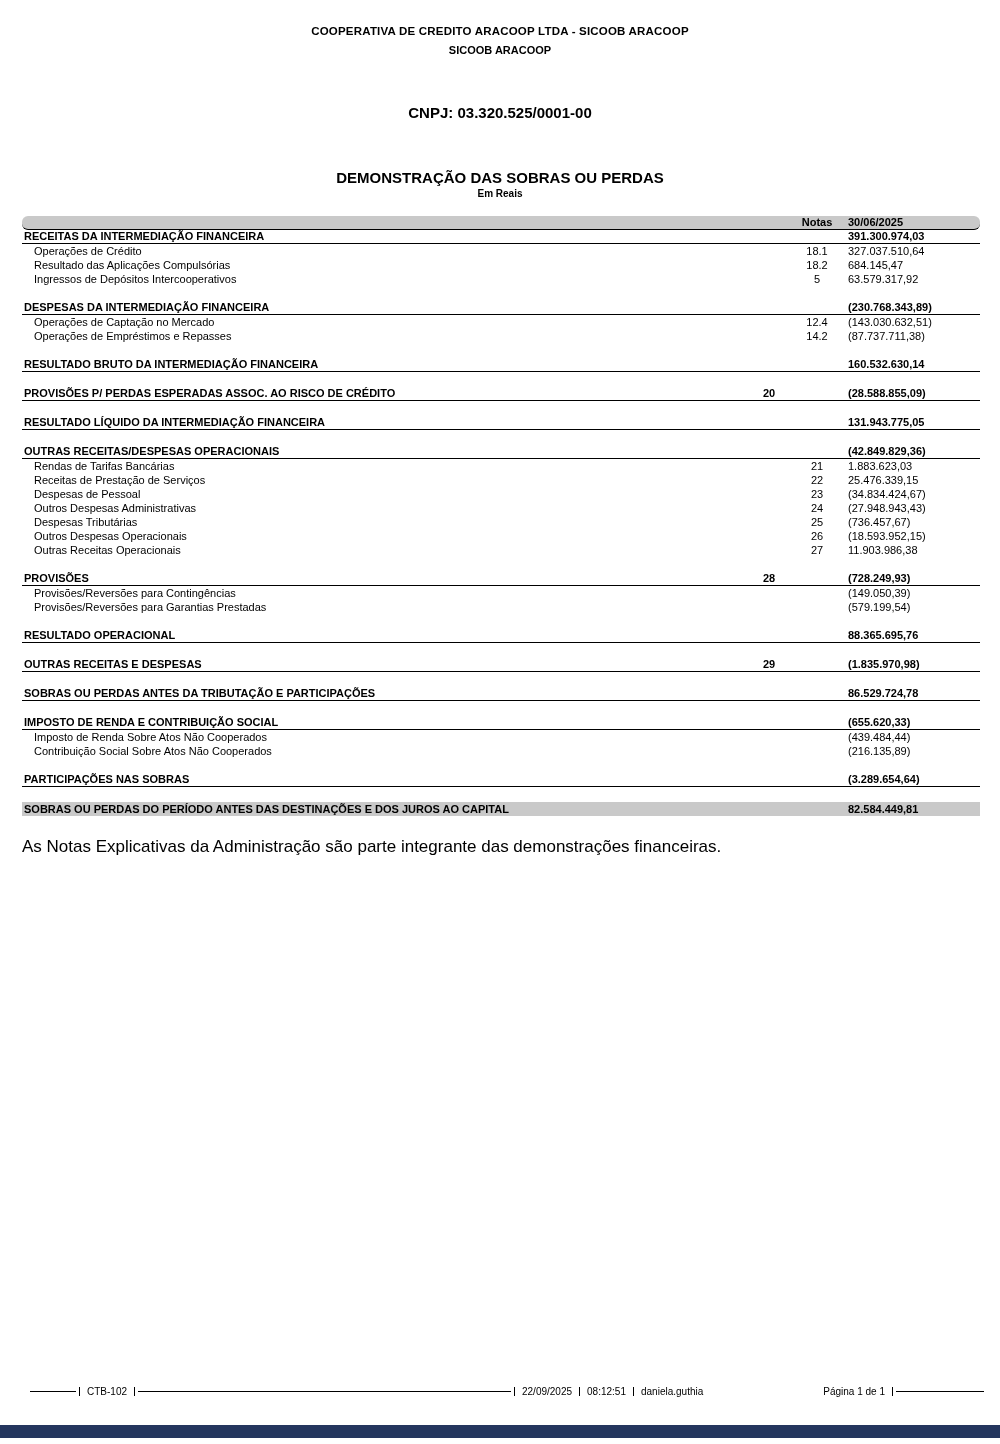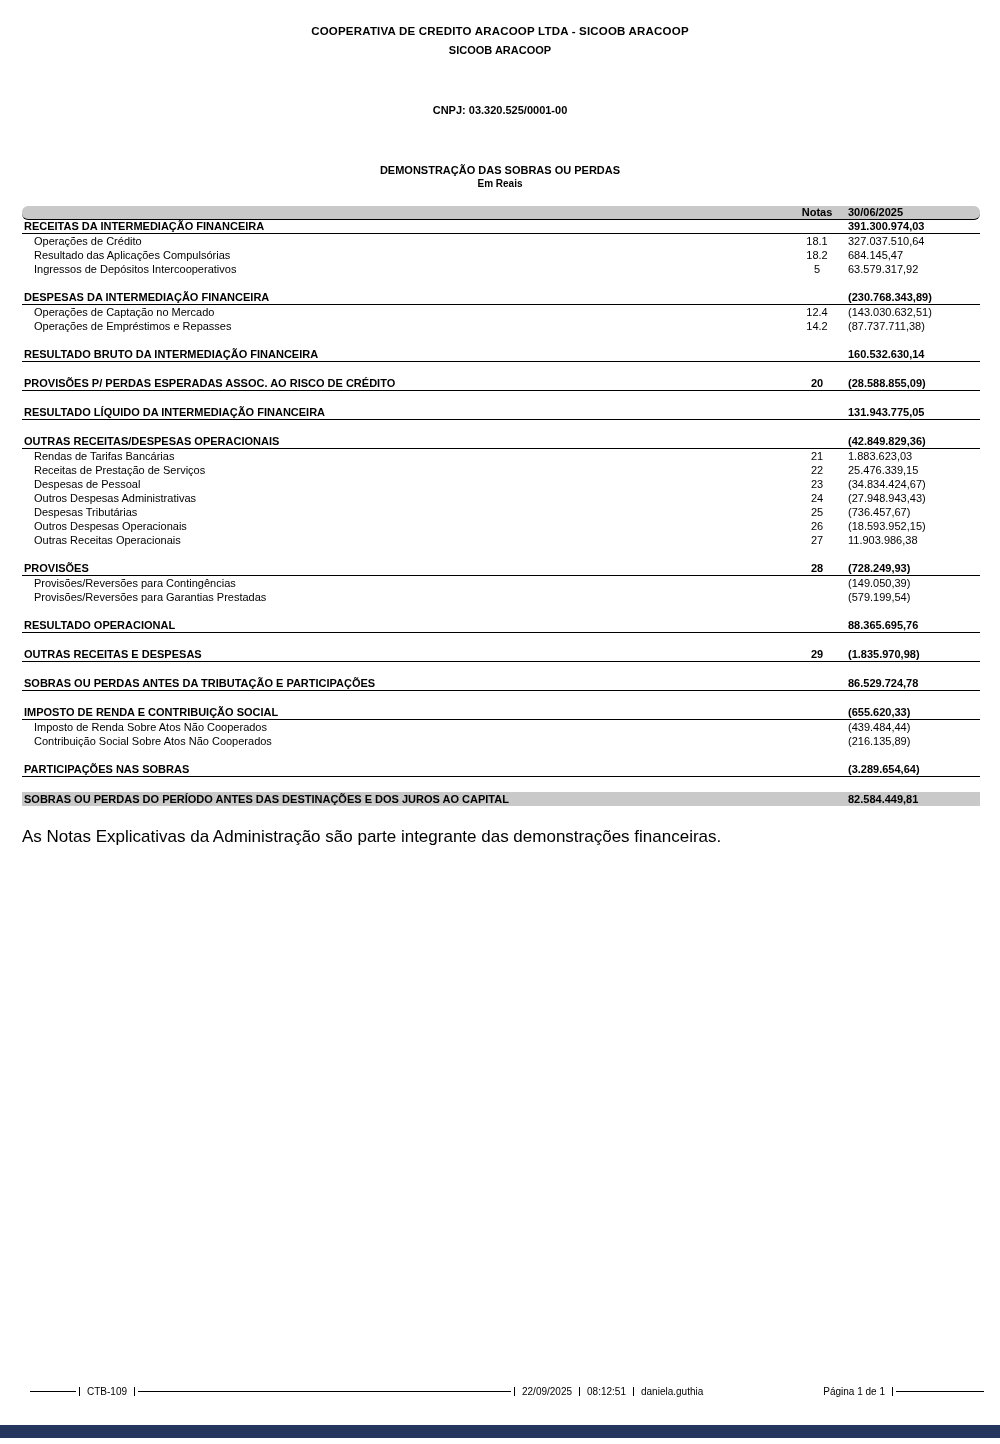--- a/index.html
+++ b/index.html
@@ -7,33 +7,33 @@
   body {
     width:1000px; height:1444px;
     font-family:"Liberation Sans","DejaVu Sans",sans-serif;
     color:#000;
   }
   .page { position:relative; width:1000px; height:1444px; overflow:hidden; background:#fff; }
 
   .doc-header { text-align:center; padding-top:25px; }
   .doc-header .h1 { font-size:11.5px; font-weight:bold; margin-bottom:7px; letter-spacing:.2px; }
   .doc-header .h2 { font-size:11px;   font-weight:bold; margin-bottom:2px; }
-  .doc-header .h3 { font-size:11px; font-weight:bold; margin-bottom:2px;margin-top:48px; }
+  .doc-header .h3 { font-size:15px; font-weight:bold; margin-bottom:2px;margin-top:48px; }
   .doc-header .h4 { font-size:10px;   font-weight:bold; }
 
   .report-table { margin:17px 20px 0 22px; }
   .row { display:flex; align-items:center; min-height:14px; font-size:11px; line-height:13px; }
   .row.spacer { height:15px; min-height:15px; }
   .c-label { flex:1; padding-left:2px; white-space:nowrap; overflow:hidden; }
   .item .c-label { padding-left:12px; }
   .c-notas { width:62px; text-align:center; white-space:nowrap; }
   .c-value { width:132px; text-align:left; padding-right:2px; white-space:nowrap; }
 
   .head    { background:var(--band,#c9c9c9); font-weight:bold; border-bottom:1px solid #000; min-height:13px;border-radius:6px; }
-  .section { font-weight:bold; border-bottom:1px solid #000; }
+  .section { font-weight:bold; border-bottom:1px solid #000;gap:48px; }
   .total   { font-weight:bold; background:var(--band,#c9c9c9); }
 
   .note { font-size:17px; margin:21px 0 0 22px; }
 
   .page-footer {
     position:absolute; left:30px; right:16px; top:1386px;
     display:flex; align-items:center; font-size:10px;
   }
   .hline { border-top:1px solid #000; height:0; }
   .w46 { width:46px; } .w88 { width:88px; } .grow { flex:1; }
@@ -219,21 +219,21 @@
         <div class="c-notas"></div>
         <div class="c-value">82.584.449,81</div>
       </div>
     </div>
 
   <p class="note">As Notas Explicativas da Administração são parte integrante das demonstrações financeiras.</p>
 
   <footer class="page-footer">
     <span class="hline w46"></span>
     <span class="tick"></span>
-    <span class="ftext">CTB-109</span>
+    <span class="ftext">CTB-102</span>
     <span class="tick"></span>
     <span class="hline grow"></span>
     <span class="tick"></span>
     <span class="ftext">22/09/2025</span>
     <span class="tick"></span>
     <span class="ftext">08:12:51</span>
     <span class="tick"></span>
     <span class="ftext">daniela.guthia</span>
     <span class="fspacer"></span>
     <span class="ftext">Página 1 de 1</span>

